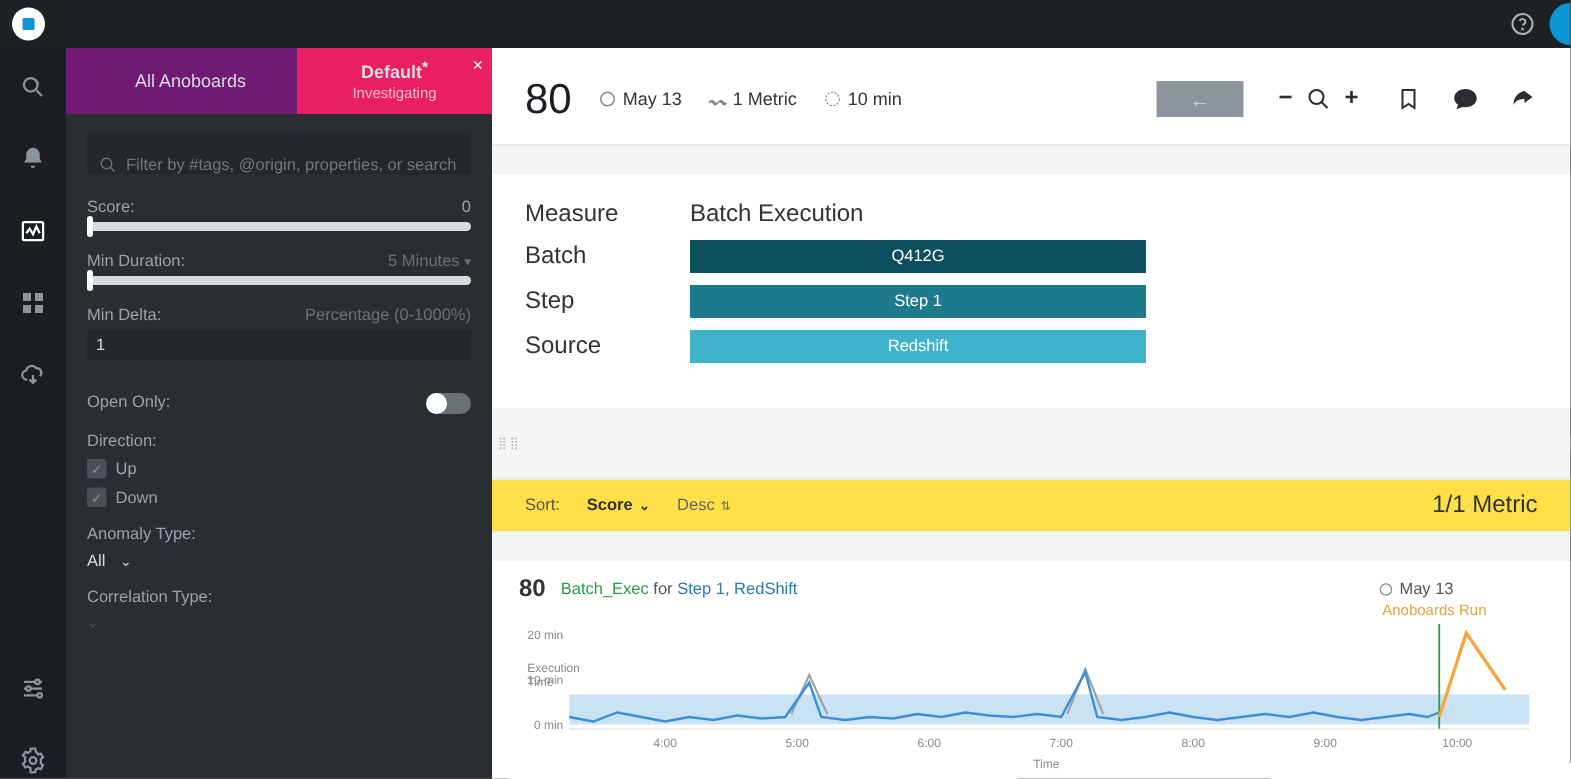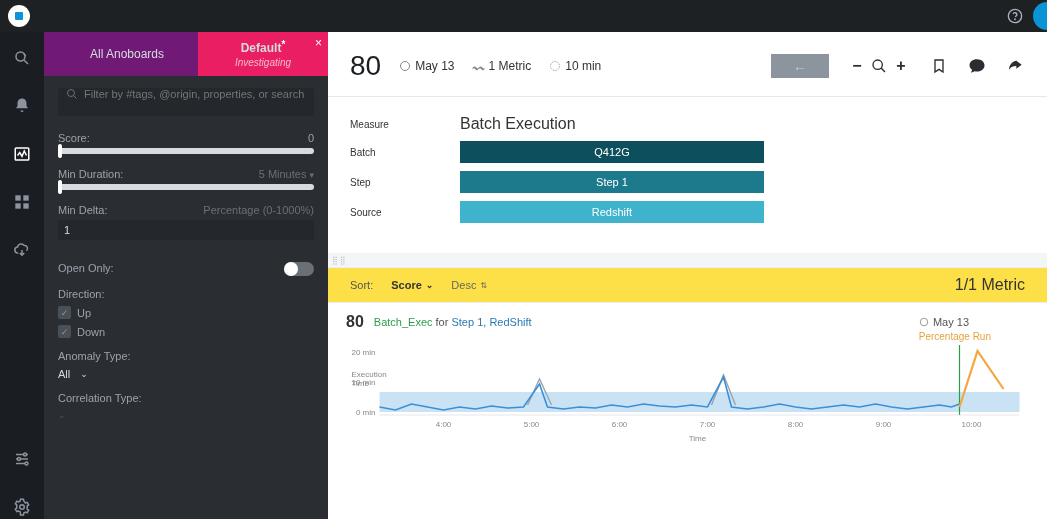--- a/index.html
+++ b/index.html
@@ -18,51 +18,51 @@
 .iconrail-item { width: 24px; height: 24px; color: #8c949e; display: flex; align-items: center; justify-content: center; cursor: pointer; }
 .iconrail-item.active { color: #fff; }
 .iconrail-spacer { flex: 1; }
 
 .sidepanel { width: 284px; background: #2a2d31; display: flex; flex-direction: column; }
 .tabs { display: flex; height: 44px; }
 .tab { flex: 0 0 auto; padding: 8px 24px; color: #d6dbe0; font-size: 12px; display: flex; flex-direction: column; align-items: center; justify-content: center; cursor: pointer; position: relative; }
 .tab.teal { background: #701a75; width: 154px; padding-left: 36px; }
 .tab.pink { background: #e91e63; width: 130px; }
 .tab-title { font-weight: 600; position: relative; }
-.tab-sub { font-size: 10px; color: #f8bbd0; margin-top: 2px; font-style: italic; }
+.tab-sub { font-size: 10px; color: #f8bbd0; margin-top: 2px; }
 .tab-close { position: absolute; top: 4px; right: 6px; color: #fff; font-size: 12px; }
 .tab-asterisk { color: #fff; font-size: 10px; position: relative; top: -4px; }
 
 .filters { padding: 12px 14px; color: #9aa3ad; font-size: 11px; overflow-y: auto; flex: 1; }
-.search-box { background: #24272b; border-radius: 2px; height: 28px; display: flex; align-items: flex-start; padding: 0 8px; margin-bottom: 16px; }
+.search-box { background: #24272b; border-radius: 2px; height: 28px; display: flex; align-items: flex-end; padding: 0 8px; margin-bottom: 16px; }
 .search-box input { background: transparent; border: none; outline: none; color: #9aa3ad; font-size: 11px; flex: 1; margin-left: 6px; }
 .filter-row { display: flex; justify-content: space-between; margin: 6px 0 4px; font-size: 11px; }
 .slider-track { height: 6px; background: #d6dbe0; border-radius: 3px; margin-bottom: 14px; position: relative; }
 .slider-fill { position:absolute; top:-4px; bottom:-4px; left:0; width:4px; background:#fff; border-radius:2px; }
 .filter-val-input { background: #24272b; border: none; color: #d6dbe0; font-size: 11px; padding: 4px 6px; width: 100%; margin-bottom: 12px; }
 .toggle-row { display: flex; justify-content: space-between; align-items: flex-start; margin: 10px 0; }
 .toggle { width: 30px; height: 14px; background: #6a7078; border-radius: 7px; position: relative; cursor: pointer; }
 .toggle-knob { width: 14px; height: 14px; background: #fff; border-radius: 50%; position: absolute; left: 0; top: 0; }
 .chk-row { display: flex; align-items: center; gap: 6px; margin: 6px 0; font-size: 11px; }
 .chk { width: 13px; height: 13px; background: #4a5058; border-radius: 2px; display: flex; align-items: center; justify-content: center; color: #8c949e; font-size: 9px; }
 .section-label { margin-top: 12px; margin-bottom: 6px; font-size: 11px; }
 .dropdown-val { font-size: 11px; color: #d6dbe0; display:flex; align-items:center; gap:10px; cursor:pointer; }
 
-.main { flex: 1; background: #f4f5f7; display: flex; flex-direction: column; }
+.main { flex: 1; background: #f4f5f7; display: flex; flex-direction: column; gap: 19px; }
 .header { background: #fff; padding: 18px 22px 14px; display: flex; align-items: center; gap: 18px; border-bottom: 1px solid #e6e8eb; }
 .score { font-size: 28px; font-weight: 400; color: #1a1d21; }
 .meta-item { font-size: 12px; color: #333; display: flex; align-items: center; gap: 4px; }
 .meta-ico { color: #888; }
 .header-spacer { flex: 1; }
 .gray-btn { width: 58px; height: 24px; background: #8c949e; display: flex; align-items: center; justify-content: center; color: #ccc; font-size: 14px; cursor: pointer; }
 .tool-icon { width: 20px; height: 20px; color: #2a2d31; display: flex; align-items: center; justify-content: center; cursor: pointer; }
 
 .detail-block { background: #fff; padding: 18px 22px 22px; }
 .detail-row { display: flex; align-items: center; margin-bottom: 8px; }
-.detail-label { width: 110px; font-size: 10px; color: #333; }
+.detail-label { width: 110px; font-size: 16px; color: #333; }
 .detail-text { font-size: 16px; color: #333; }
 .pill { flex: 0 0 304px; height: 22px; display: flex; align-items: center; justify-content: center; font-size: 11px; color: #fff; }
 .pill.dark { background: #0d4f5c; }
 .pill.mid { background: #1d7a8c; }
 .pill.light { background: #3fb3cc; }
 
 .drag-strip { height: 14px; background: #f4f5f7; display:flex; align-items:center; justify-content:flex-start; padding-left:4px; font-size:8px; color:#bbb; letter-spacing:2px; }
 
 .sort-row { background: #fde047; padding: 8px 22px; font-size: 11px; color: #555; display: flex; align-items: center; gap: 18px; border-top: 1px solid #eee; border-bottom: 1px solid #eee; }
 .sort-val { font-weight: 600; color: #333; display:flex; gap:4px; align-items:center;}
@@ -321,21 +321,21 @@
           <span class="chart-link">Step 1</span><span style="color:#2a7ab0">,</span>
           <span class="chart-link">RedShift</span>
         </span>
         <span class="chart-date">
           <svg width="10" height="10" viewBox="0 0 24 24" fill="none" stroke="#888" stroke-width="2">
               <circle cx="12" cy="12" r="9"></circle>
             </svg>
           <span>May 13</span>
         </span>
       </div>
-      <div class="annotation">Percentage Run</div>
+      <div class="annotation">Anoboards Run</div>
 
       <svg class="chart-svg" viewBox="0 0 680 110">
 
         <text x="28" y="18" class="ylabel" text-anchor="end">20 min</text>
         <text x="28" y="48" class="ylabel" text-anchor="end">10 min</text>
         <text x="28" y="78" class="ylabel" text-anchor="end">0 min</text>
         <text x="4" y="40" class="axis-title"><tspan>Execution</tspan></text>
         <text x="4" y="49" class="axis-title"><tspan>Time</tspan></text>
 
         <rect x="32" y="55" width="640" height="20" fill="#c9e3f5"></rect>

